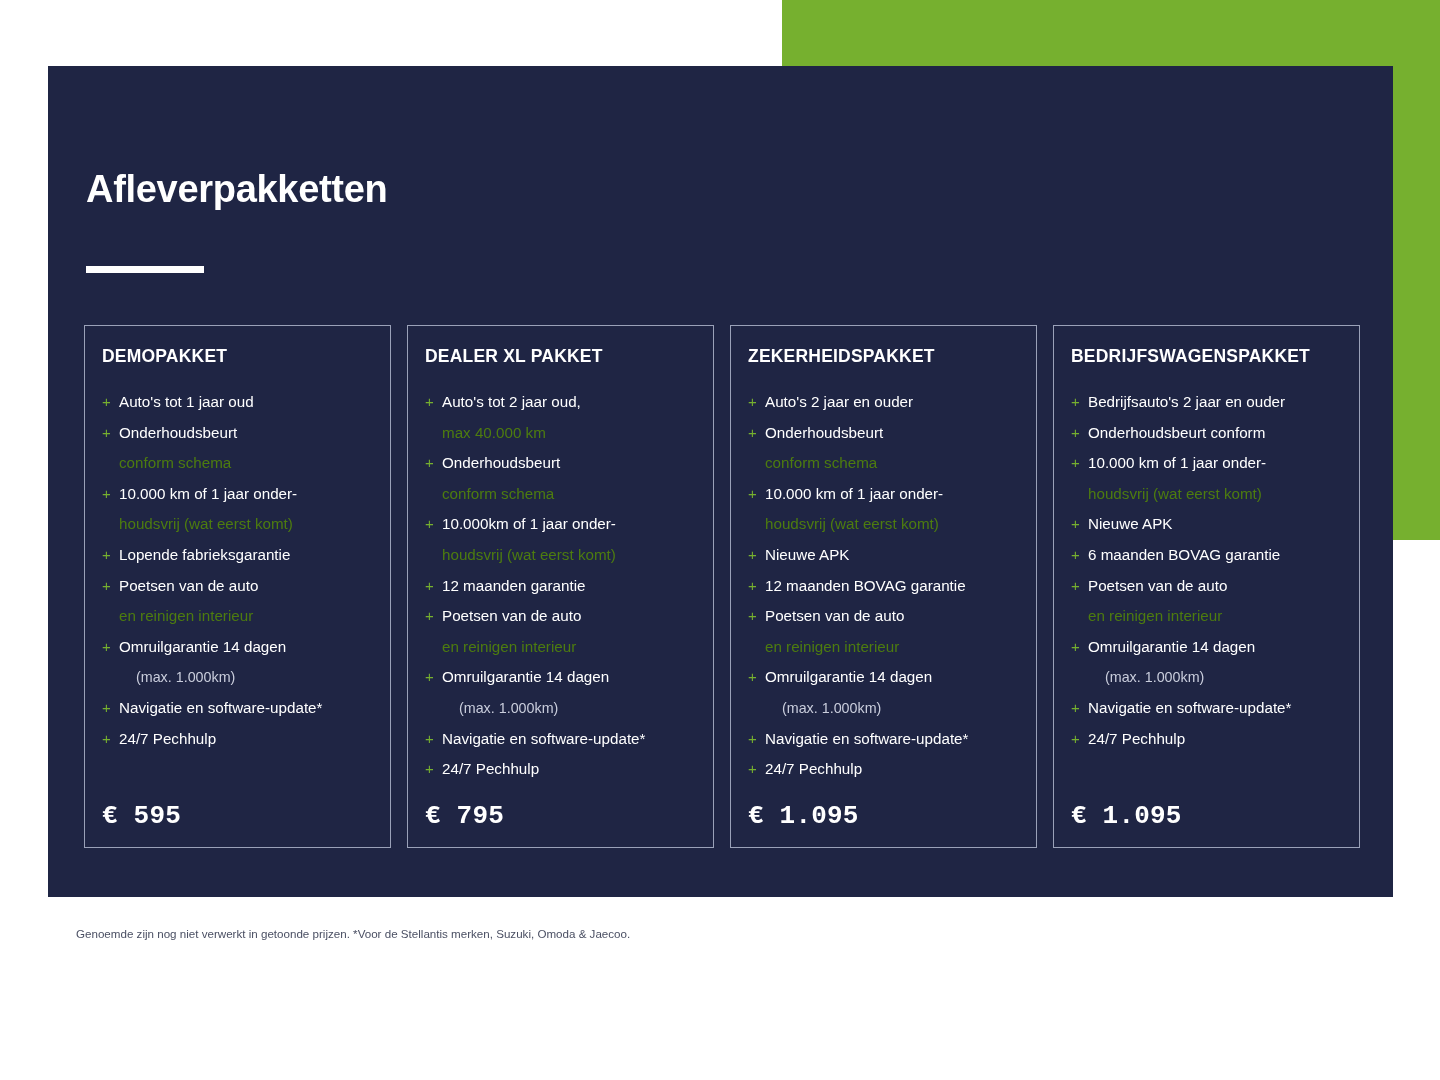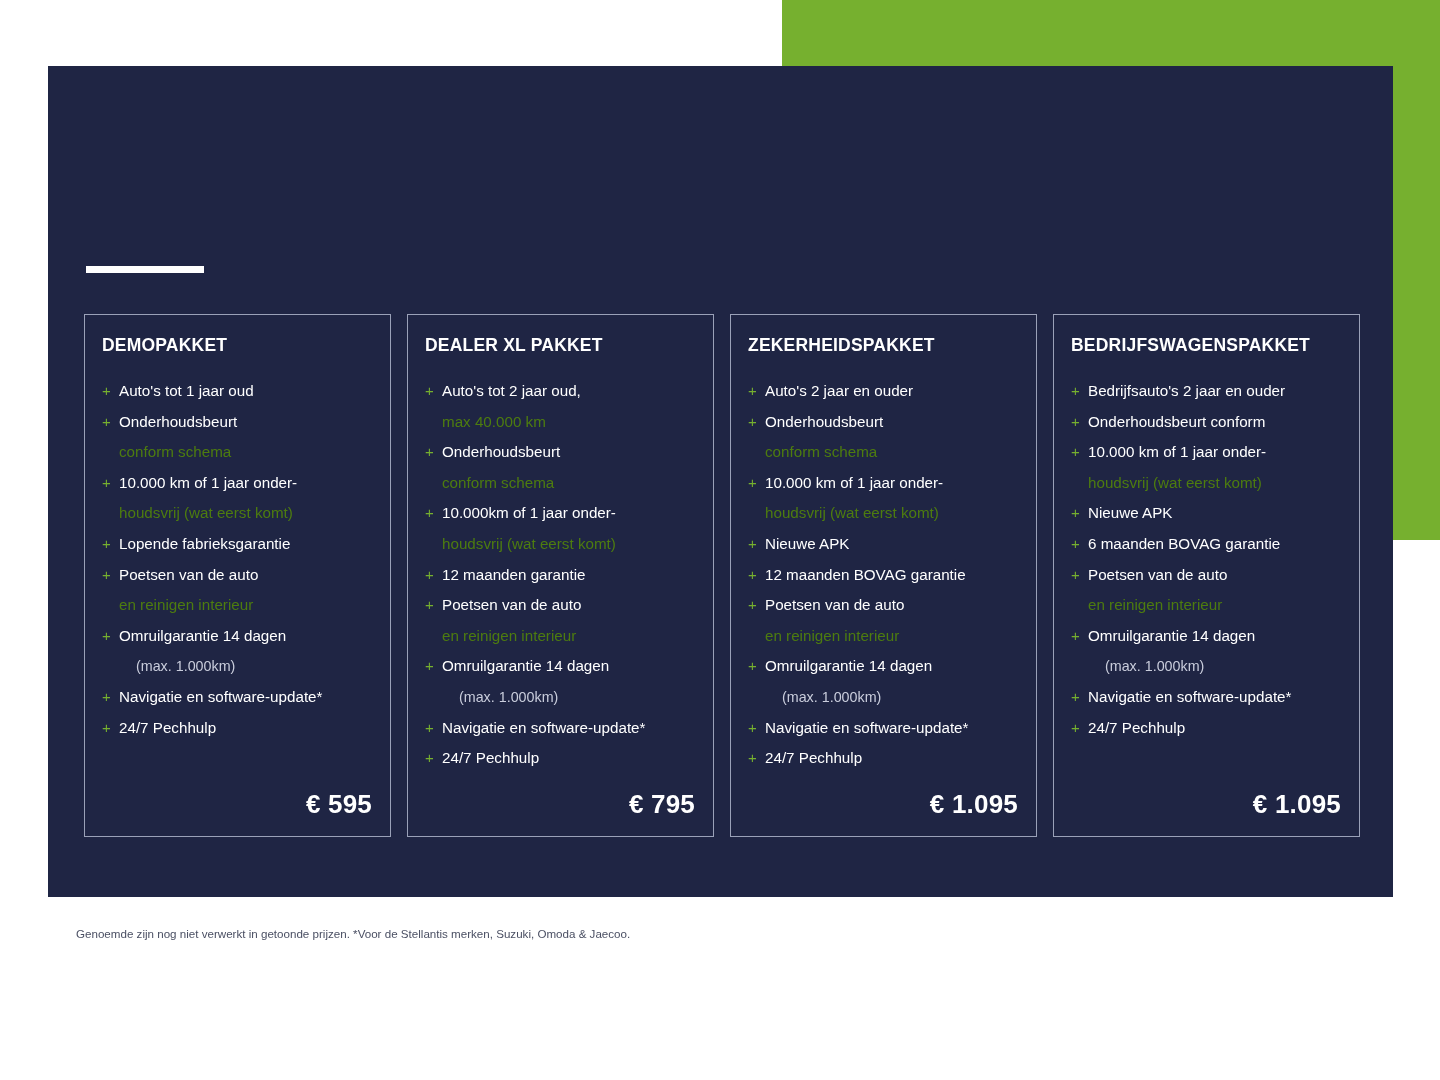--- a/index.html
+++ b/index.html
@@ -49,21 +49,21 @@
     position: absolute;
     left: 86px;
     top: 266px;
     width: 118px;
     height: 7px;
     background: #ffffff;
   }
   .cards {
     position: absolute;
     left: 84px;
-    top: 314px;
+    top: 325px;
     width: 1277px;
     display: flex;
     gap: 16px;
   }
   .card {
     width: 307px;
     min-height: 523px;
     border: 1.6px solid #9aa1b8;
     padding: 20px 18px 16px 17px;
     display: flex;
@@ -106,40 +106,41 @@
     line-height: 30.6px;
     margin-left: 17px;
   }
   .feature .cont {
     display: block;
     color: #4d7c0f;
     font-size: 15.2px;
     line-height: 30.6px;
   }
   .price {
-    text-align: right;
     color: #ffffff;
     font-size: 26px;
     font-weight: bold;
     letter-spacing: 0.2px;
+    font-family: Liberation Mono, monospace;
   }
   .footnote {
     position: absolute;
     left: 76px;
     top: 927px;
     font-size: 11.6px;
     color: #4a4f63;
   }
 </style>
 </head>
 <body>
 
 <div id="slide">
   <div class="green-block"></div>
   <div class="panel"></div>
+  <div class="panel-title">Afleverpakketten</div>
   <div class="title-rule"></div>
 
   <div class="cards">
       <div class="card">
         <div class="card-title">DEMOPAKKET</div>
         <ul class="feature-list">
           <li class="feature"><span class="plus">+</span><span>Auto's tot 1 jaar oud</span></li>
           <li class="feature"><span class="plus">+</span><span>Onderhoudsbeurt</span><span class="cont">conform schema</span></li>
           <li class="feature"><span class="plus">+</span><span>10.000 km of 1 jaar onder-</span><span class="cont">houdsvrij (wat eerst komt)</span></li>
           <li class="feature"><span class="plus">+</span><span>Lopende fabrieksgarantie</span></li>

